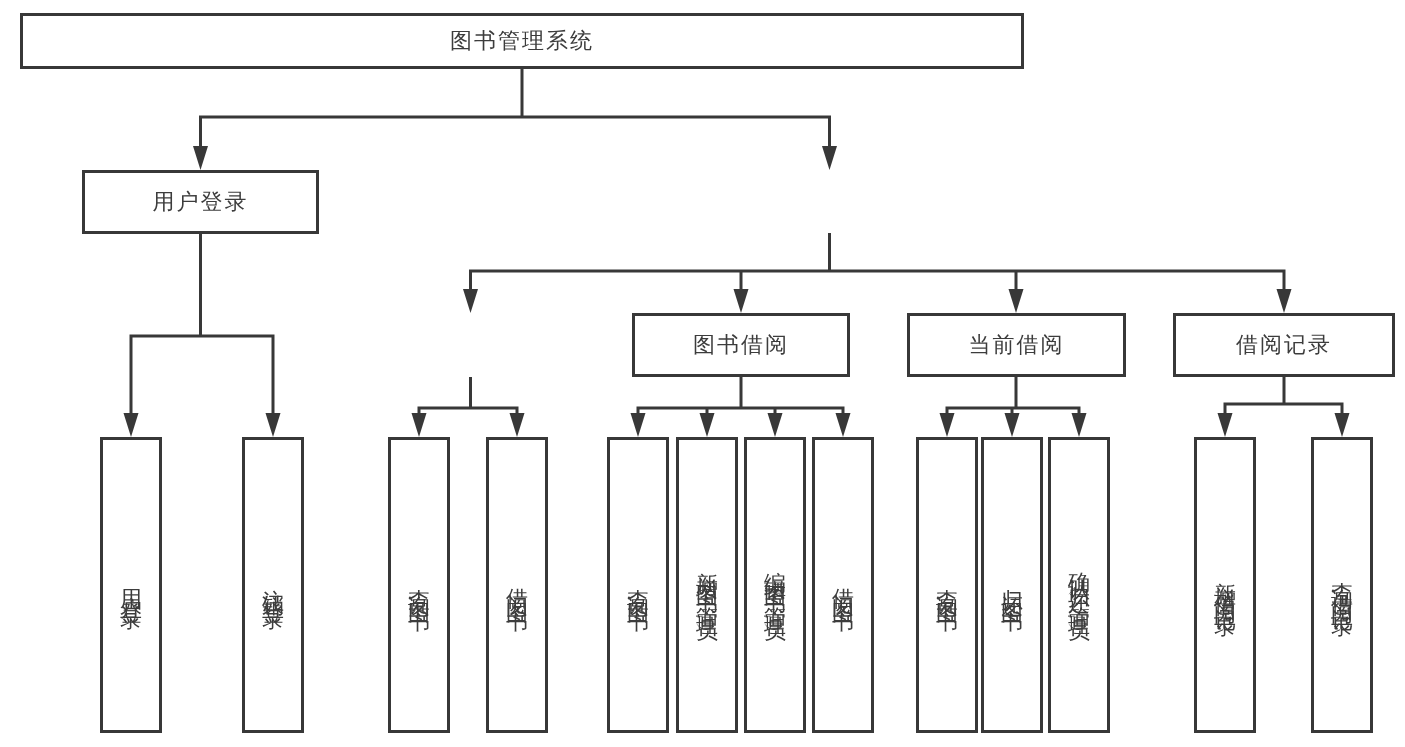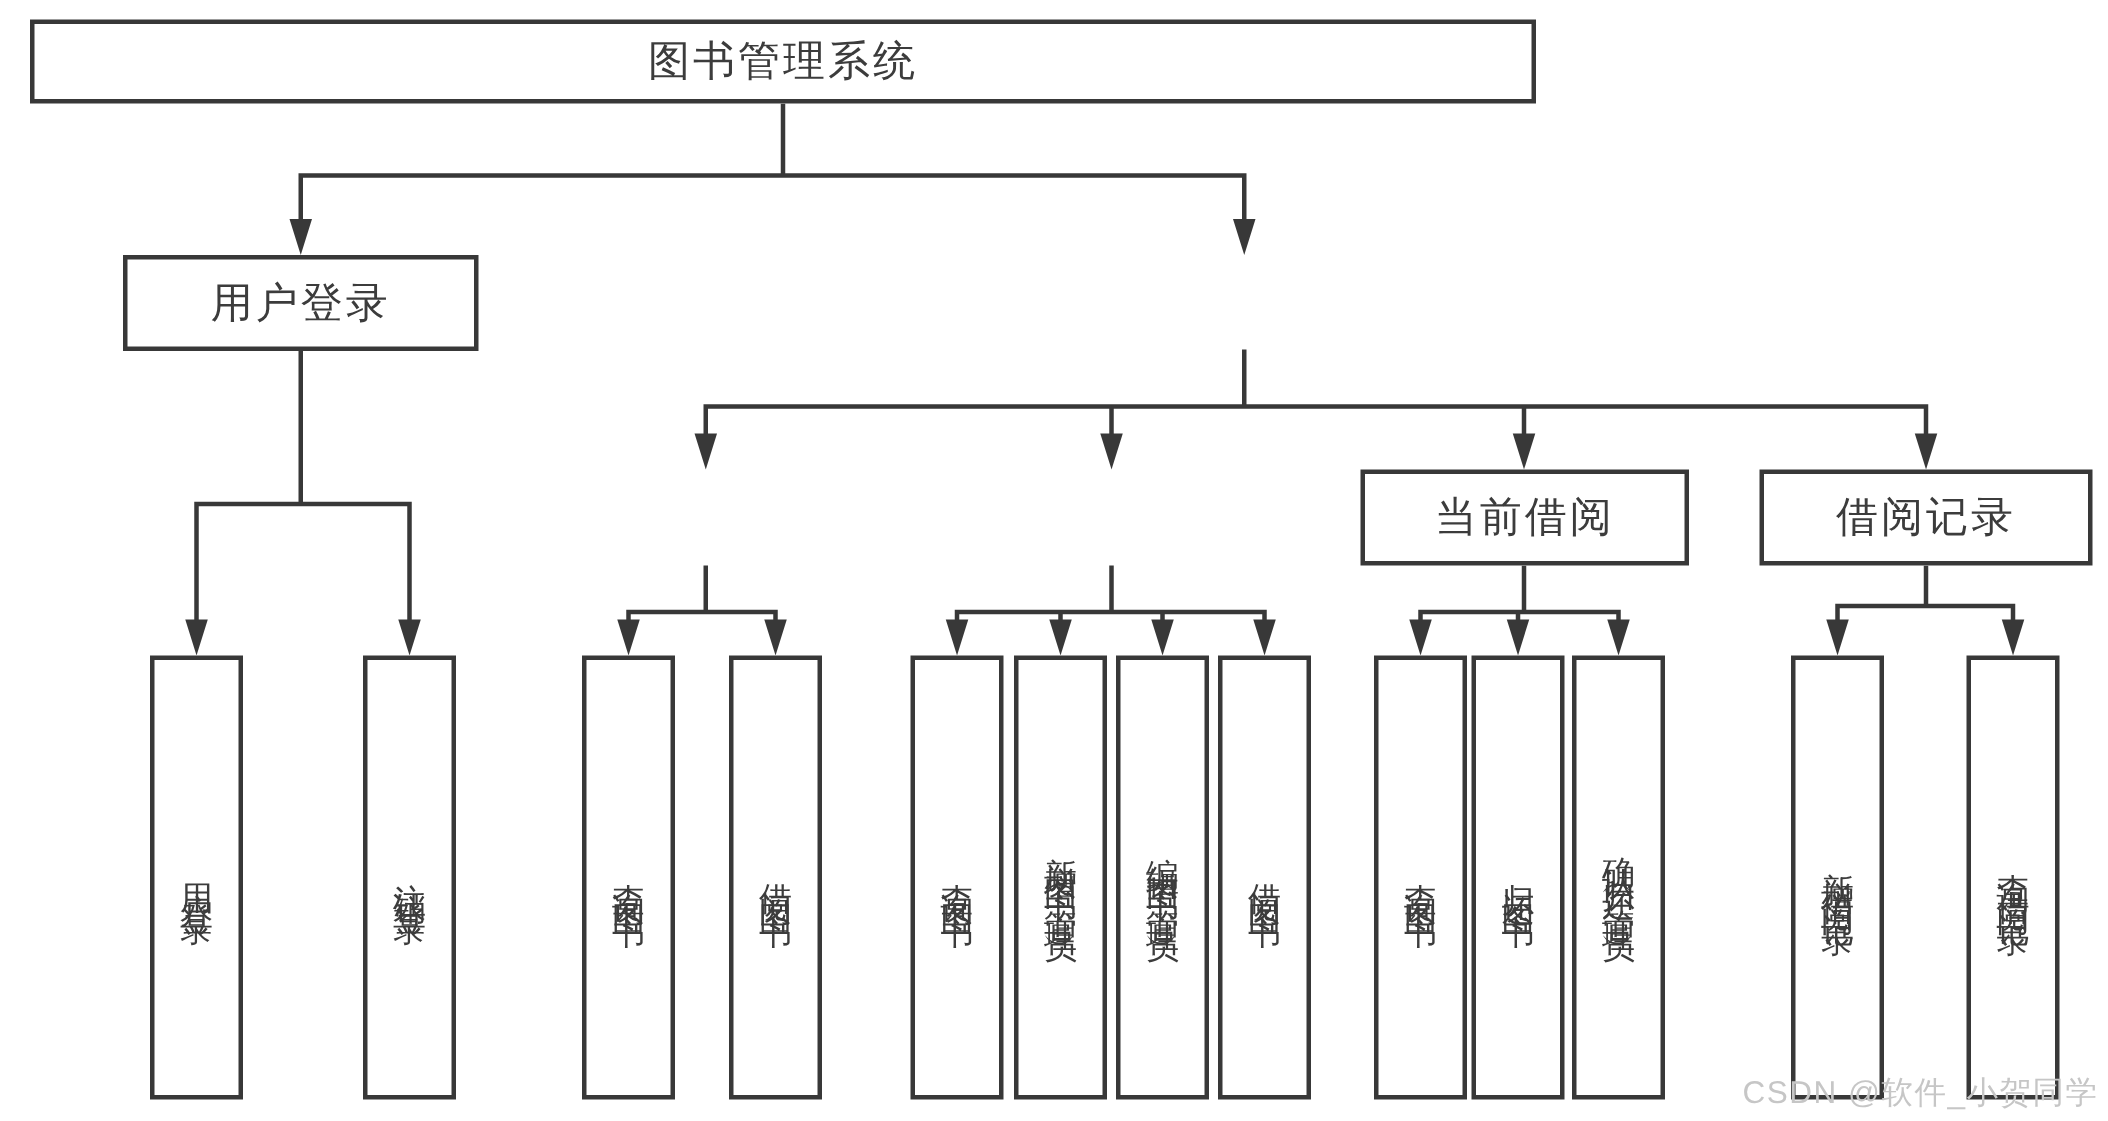--- a/index.html
+++ b/index.html
@@ -15,21 +15,21 @@
     position:absolute;
     box-sizing:border-box;
     border:3px solid #383838;
     background:#ffffff;
     display:flex;
     align-items:center;
     justify-content:center;
     color:#3c3c3c;
     z-index:1;
   }
-  .hlabel{font-size:28px;letter-spacing:2px;white-space:nowrap;}
+  .hlabel{font-size:22px;letter-spacing:2px;white-space:nowrap;}
   .leaf{
     writing-mode:vertical-rl;
     text-orientation:mixed;
     font-size:22px;
     letter-spacing:7px;
     line-height:1;
     white-space:nowrap;
   }
   .watermark{
     position:absolute;
@@ -87,20 +87,23 @@
   </svg>
 
   <div class="box" style="left:20px;top:13px;width:1004px;height:56px;">
     <span class="hlabel">图书管理系统</span>
   </div>
 
   <div class="box" style="left:82px;top:170px;width:237px;height:64px;">
     <span class="hlabel">用户登录</span>
   </div>
 
+  <div class="box" style="left:632px;top:313px;width:218px;height:64px;">
+    <span class="hlabel">图书借阅</span>
+  </div>
   <div class="box" style="left:907px;top:313px;width:219px;height:64px;">
     <span class="hlabel">当前借阅</span>
   </div>
   <div class="box" style="left:1173px;top:313px;width:222px;height:64px;">
     <span class="hlabel">借阅记录</span>
   </div>
 
   <div class="box" style="left:100px;top:437px;width:62px;height:296px;">
     <span class="leaf">用户登录</span>
   </div>
@@ -138,15 +141,14 @@
     <span class="leaf">确认归还（管理员）</span>
   </div>
 
   <div class="box" style="left:1194px;top:437px;width:62px;height:296px;">
     <span class="leaf">新增借阅记录</span>
   </div>
   <div class="box" style="left:1311px;top:437px;width:62px;height:296px;">
     <span class="leaf">查询借阅记录</span>
   </div>
 
-  <div class="watermark">CSDN @软件_小贺同学</div>
 
 </div>
 
 </body></html>

